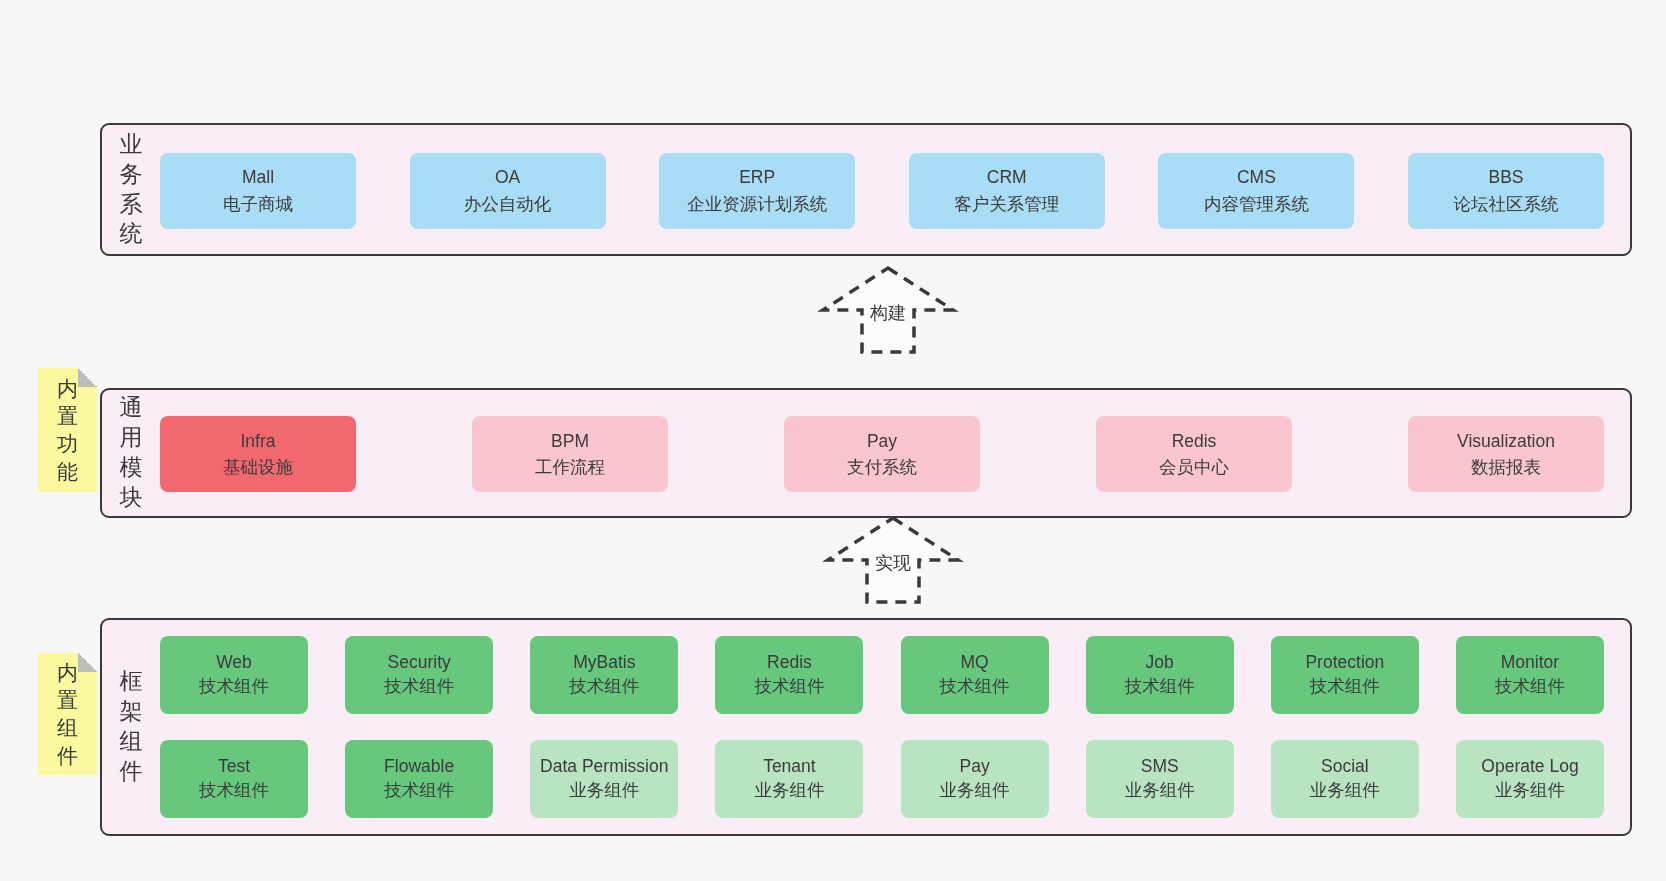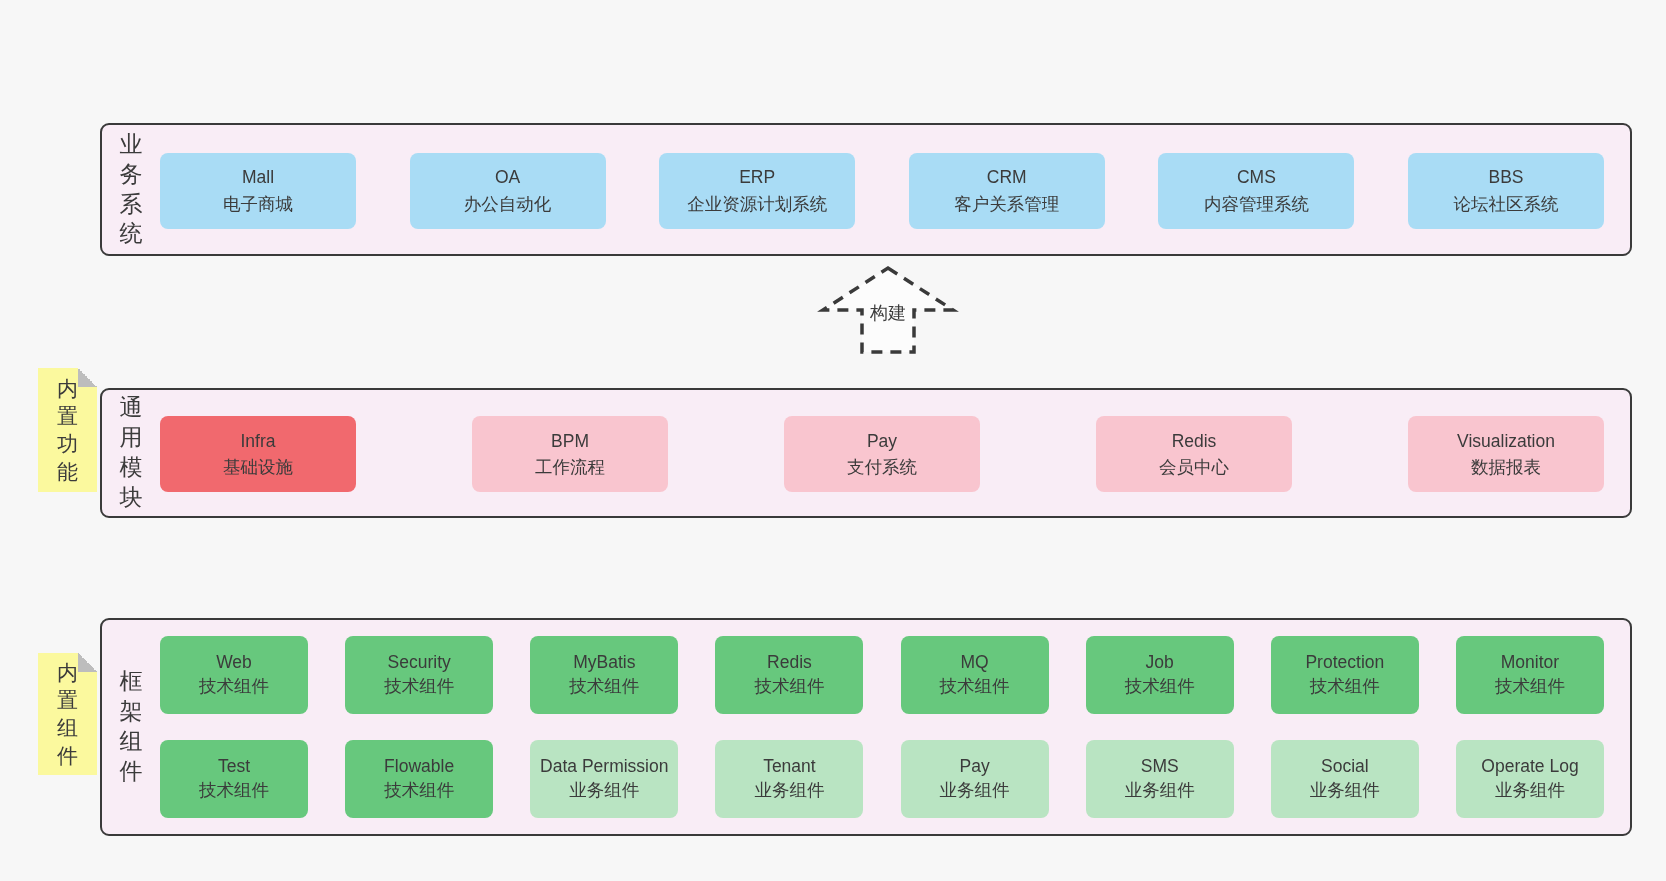--- a/index.html
+++ b/index.html
@@ -148,20 +148,27 @@
         <div>Redis</div>
         <div>会员中心</div>
       </div>
       <div class="bx pink">
         <div>Visualization</div>
         <div>数据报表</div>
       </div>
     </div>
   </section>
 
+  <div class="arrow arrow2">
+    <svg viewBox="0 0 150 92">
+      <path class="arrow-path" d="M75 4 L140 46 L101 46 L101 88 L49 88 L49 46 L10 46 Z"></path>
+      <rect x="53" y="36" width="44" height="26" fill="#fcfcfc"></rect>
+      <text class="arrow-label" x="75" y="55">实现</text>
+    </svg>
+  </div>
 
   <div class="sticky sticky2">
     <div class="fold"></div>
     <div class="vtext">内置组件</div>
   </div>
 
   <section class="band band3">
     <div class="band-label">
       <div class="vtext">框架组件</div>
     </div>

